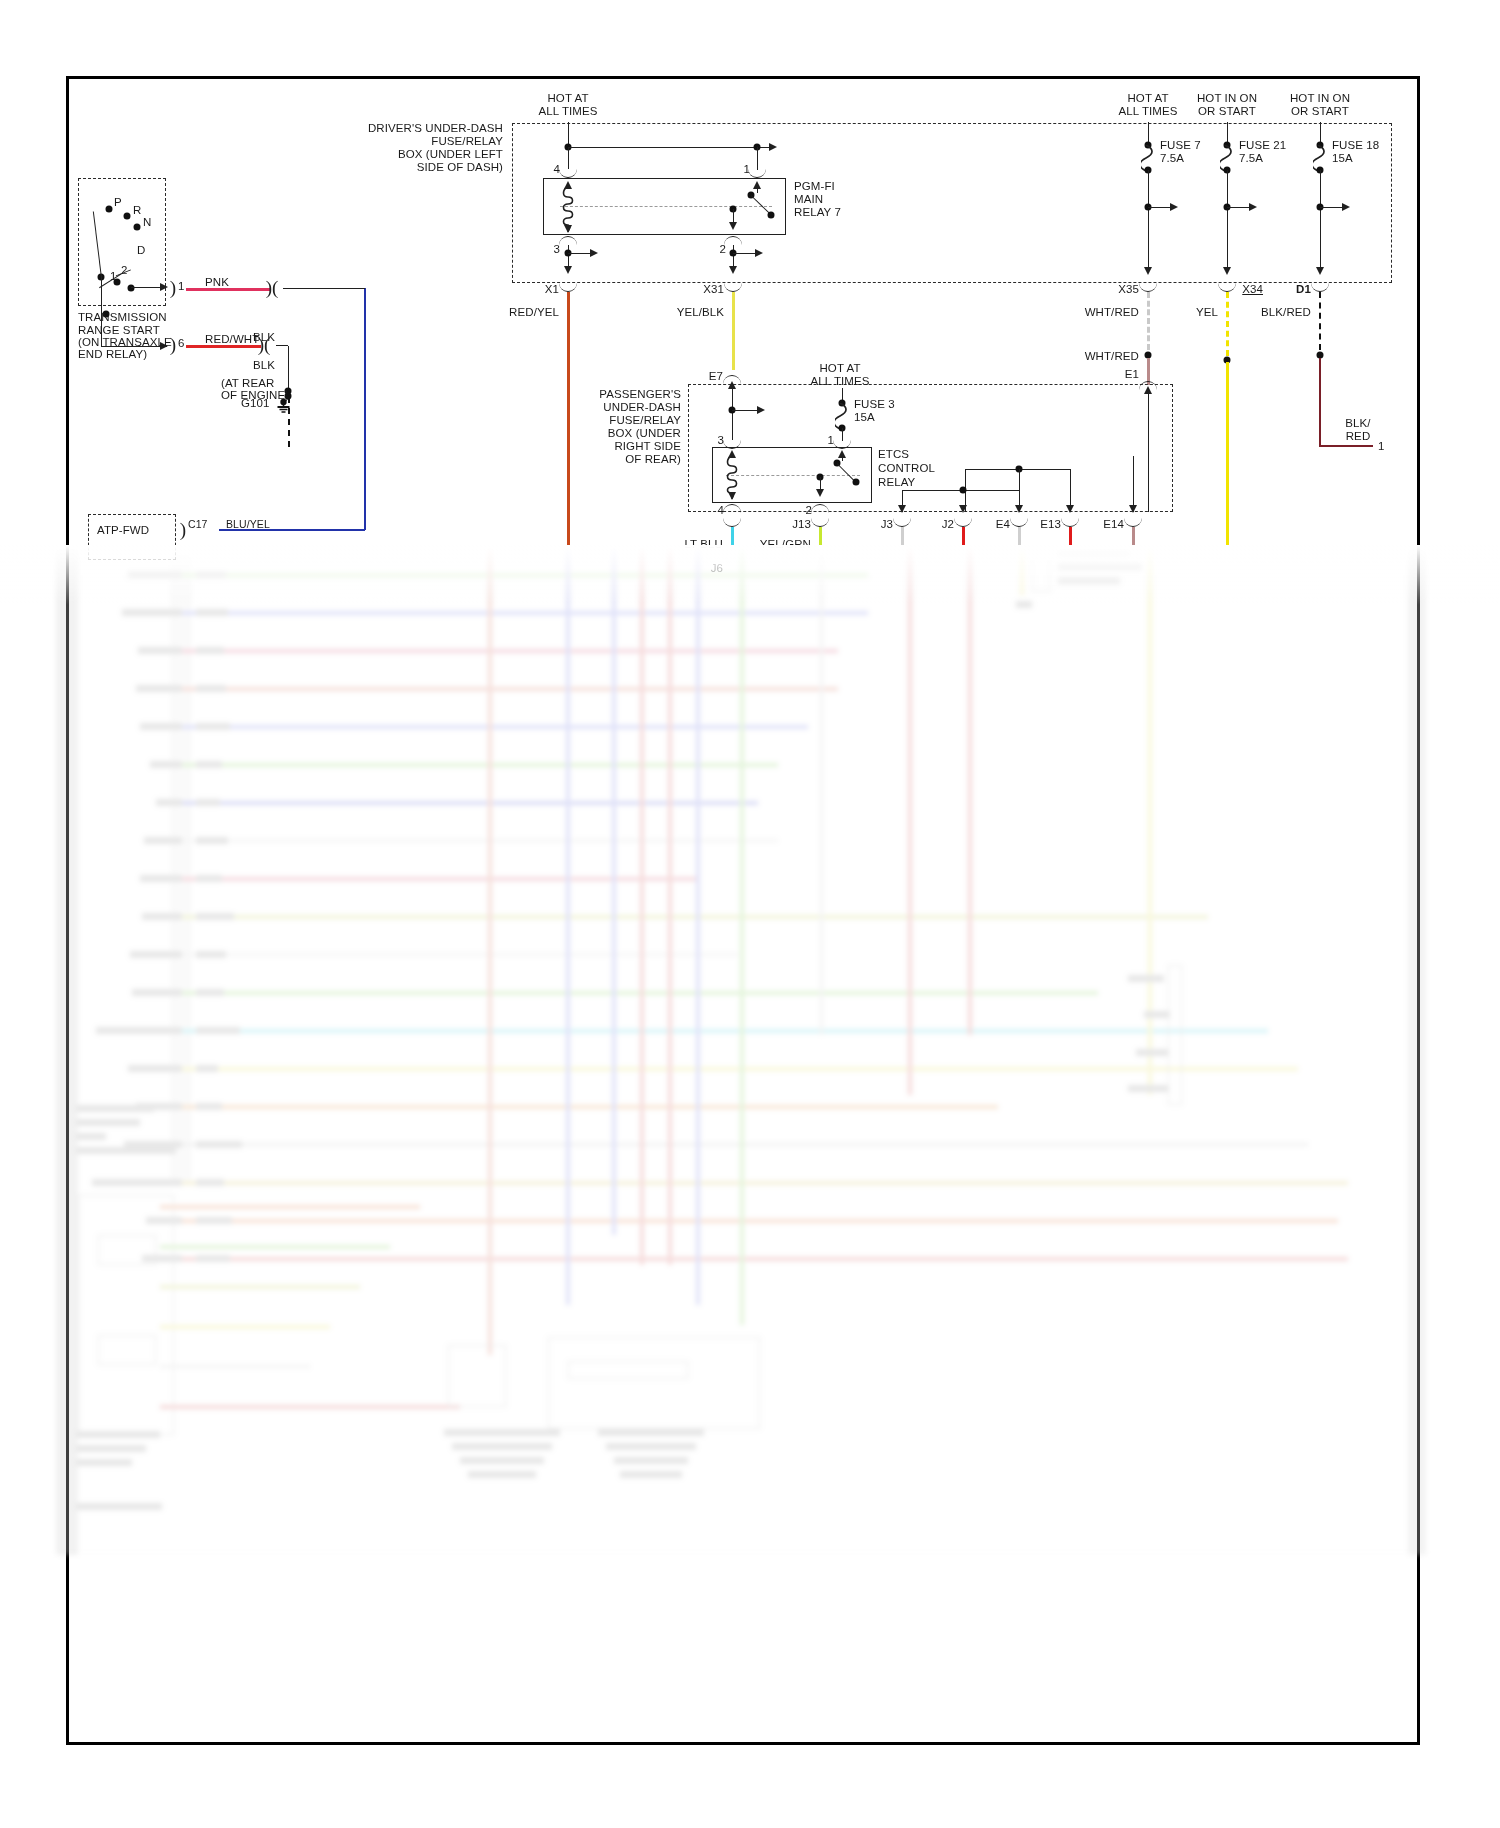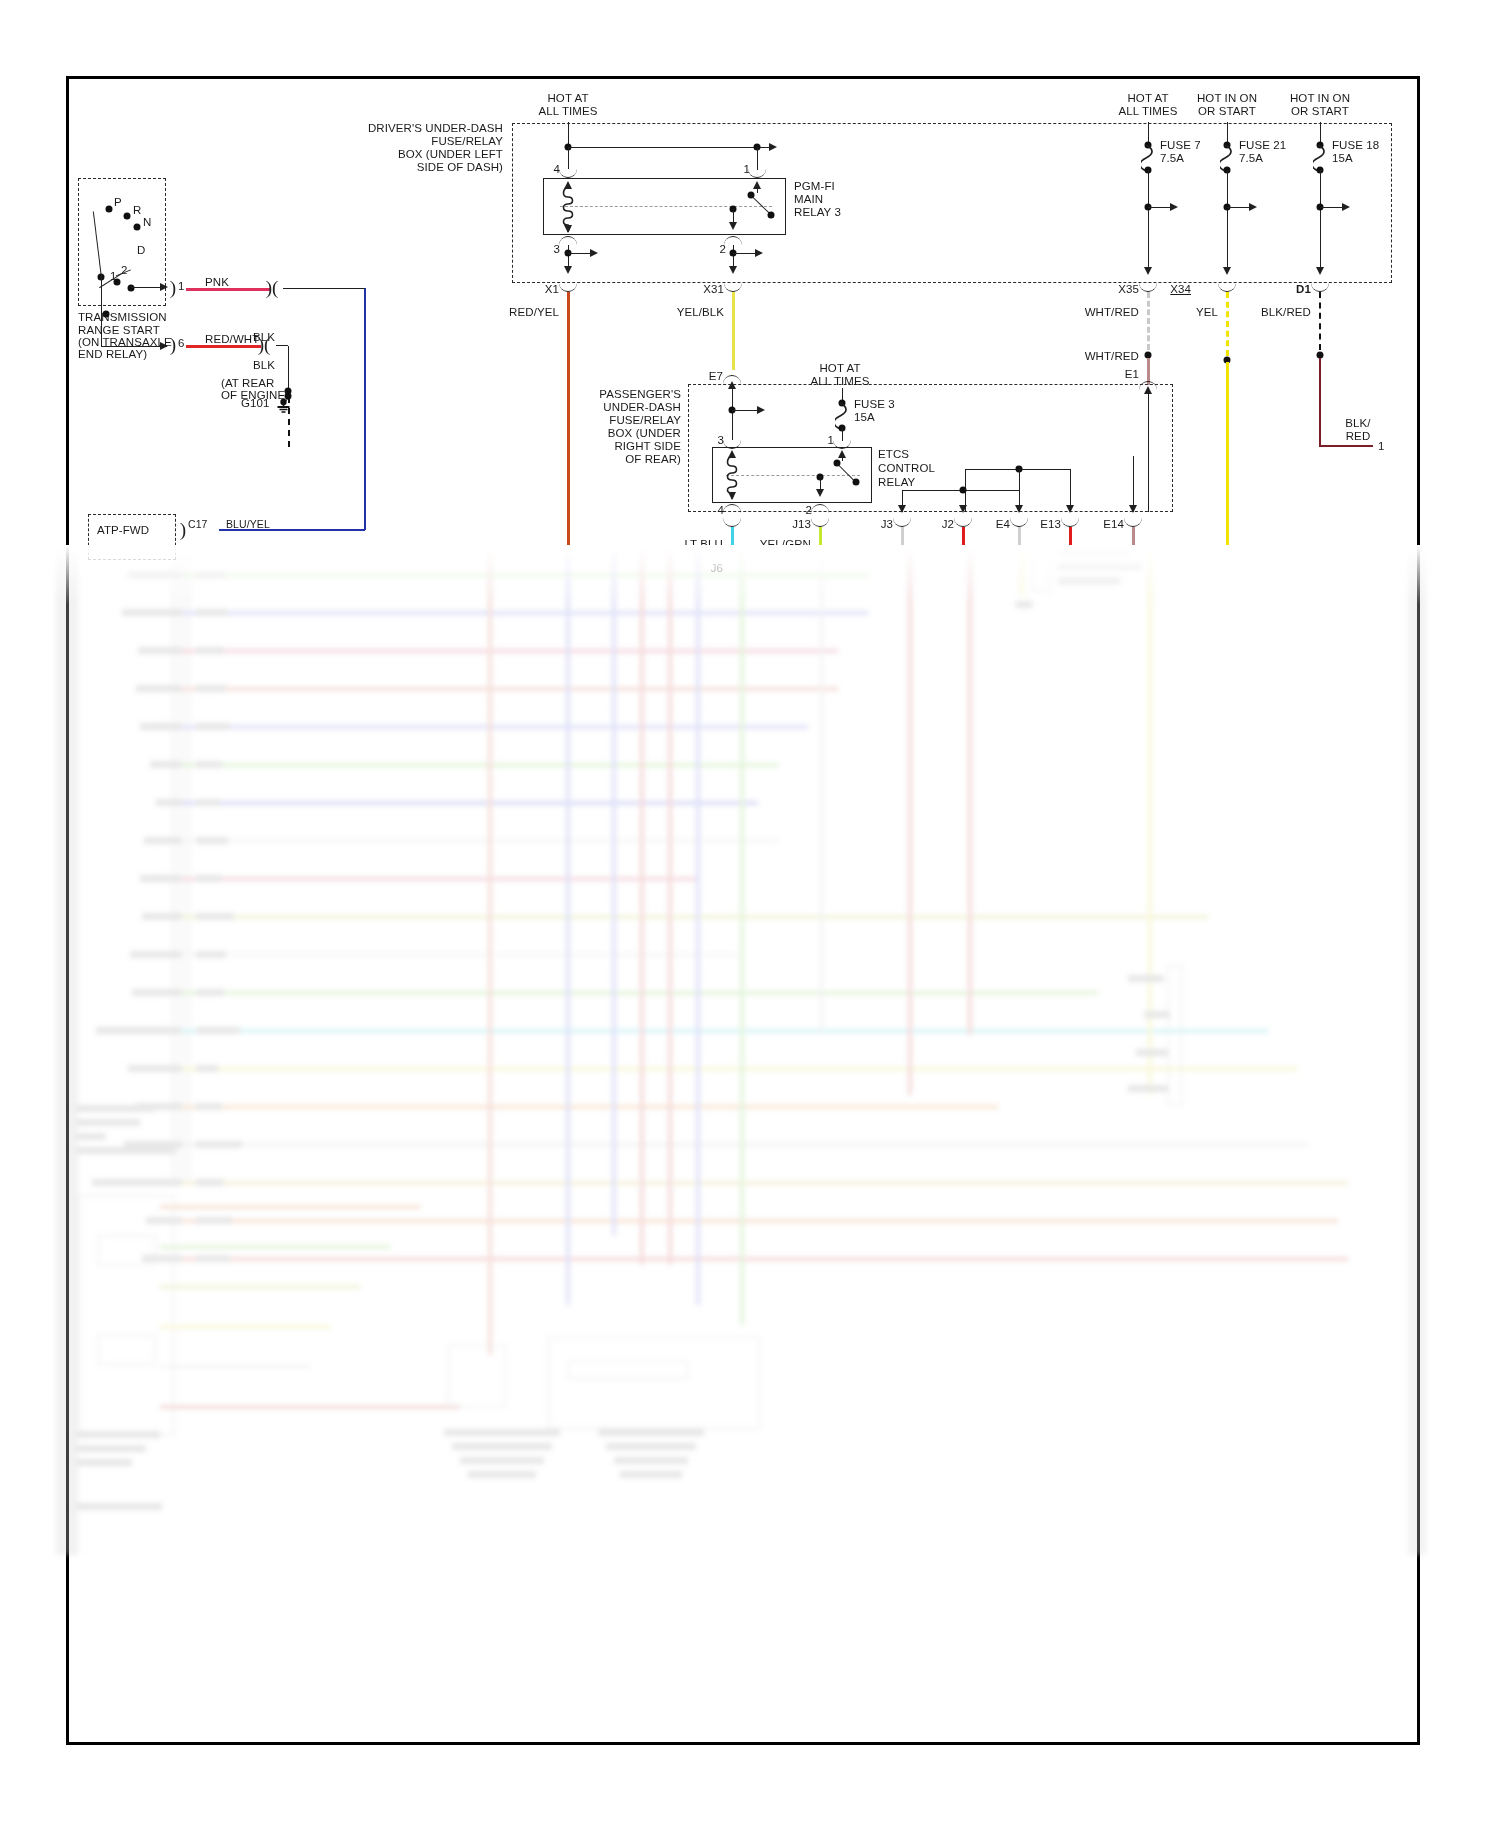--- a/index.html
+++ b/index.html
@@ -302,21 +302,21 @@
   <div class="dot" style="left:751px; top:195px;"></div>
   <div style="position:absolute; left:751px; top:195px; width:28px; height:0; border-top:1.8px solid #202020;
               transform:rotate(44deg); transform-origin:left center;"></div>
   <div class="dot" style="left:771px; top:215px;"></div>
   <div class="dot" style="left:733px; top:209px;"></div>
   <div class="vline" style="left:733px; top:209px; height:14px;"></div>
   <div class="arrow-down" style="left:733px; top:222px;"></div>
 
   <div class="lbl" style="left:794px; top:180px;">PGM-FI</div>
   <div class="lbl" style="left:794px; top:193px;">MAIN</div>
-  <div class="lbl" style="left:794px; top:206px;">RELAY 3</div>
+  <div class="lbl" style="left:794px; top:206px;">RELAY 7</div>
 
   <div class="cup-up" style="left:568px; top:236px;"></div>
   <div class="lbl r" style="left:560px; top:243px;">3</div>
   <div class="vline" style="left:568px; top:245px; height:22px;"></div>
   <div class="dot" style="left:568px; top:253px;"></div>
   <div class="hline" style="left:568px; top:253px; width:23px;"></div>
   <div class="arrow-right" style="left:590px; top:253px;"></div>
   <div class="arrow-down" style="left:568px; top:266px;"></div>
 
   <div class="cup-up" style="left:733px; top:236px;"></div>
@@ -377,21 +377,21 @@
   </div>
   <div class="dot" style="left:1227px; top:170px;"></div>
   <div class="lbl" style="left:1239px; top:139px;">FUSE 21</div>
   <div class="lbl" style="left:1239px; top:152px;">7.5A</div>
   <div class="vline" style="left:1227px; top:170px; height:98px;"></div>
   <div class="dot" style="left:1227px; top:207px;"></div>
   <div class="hline" style="left:1227px; top:207px; width:23px;"></div>
   <div class="arrow-right" style="left:1249px; top:207px;"></div>
   <div class="arrow-down" style="left:1227px; top:267px;"></div>
   <div class="cup" style="left:1227px; top:283px;"></div>
-  <div class="lbl r" style="left:1191px; top:283px;text-decoration:underline;">X34</div>
+  <div class="lbl r" style="left:1263px; top:283px;text-decoration:underline;">X34</div>
   <div class="lbl r" style="left:1218px; top:306px;">YEL</div>
   <div class="wd wd-yel" style="left:1226px; top:292px; height:64px;"></div>
   <div class="dot" style="left:1227px; top:360px;"></div>
   <div class="wv w-yel" style="left:1226px; top:362px; height:183px;"></div>
 
   <div class="lbl c" style="left:1320px; top:92px;">HOT IN ON</div>
   <div class="lbl c" style="left:1320px; top:105px;">OR START</div>
   <div class="vline" style="left:1320px; top:122px; height:22px;"></div>
   <div class="dot" style="left:1320px; top:145px;"></div>
   <div class="fuse-sq" style="left:1320px; top:145px;">

